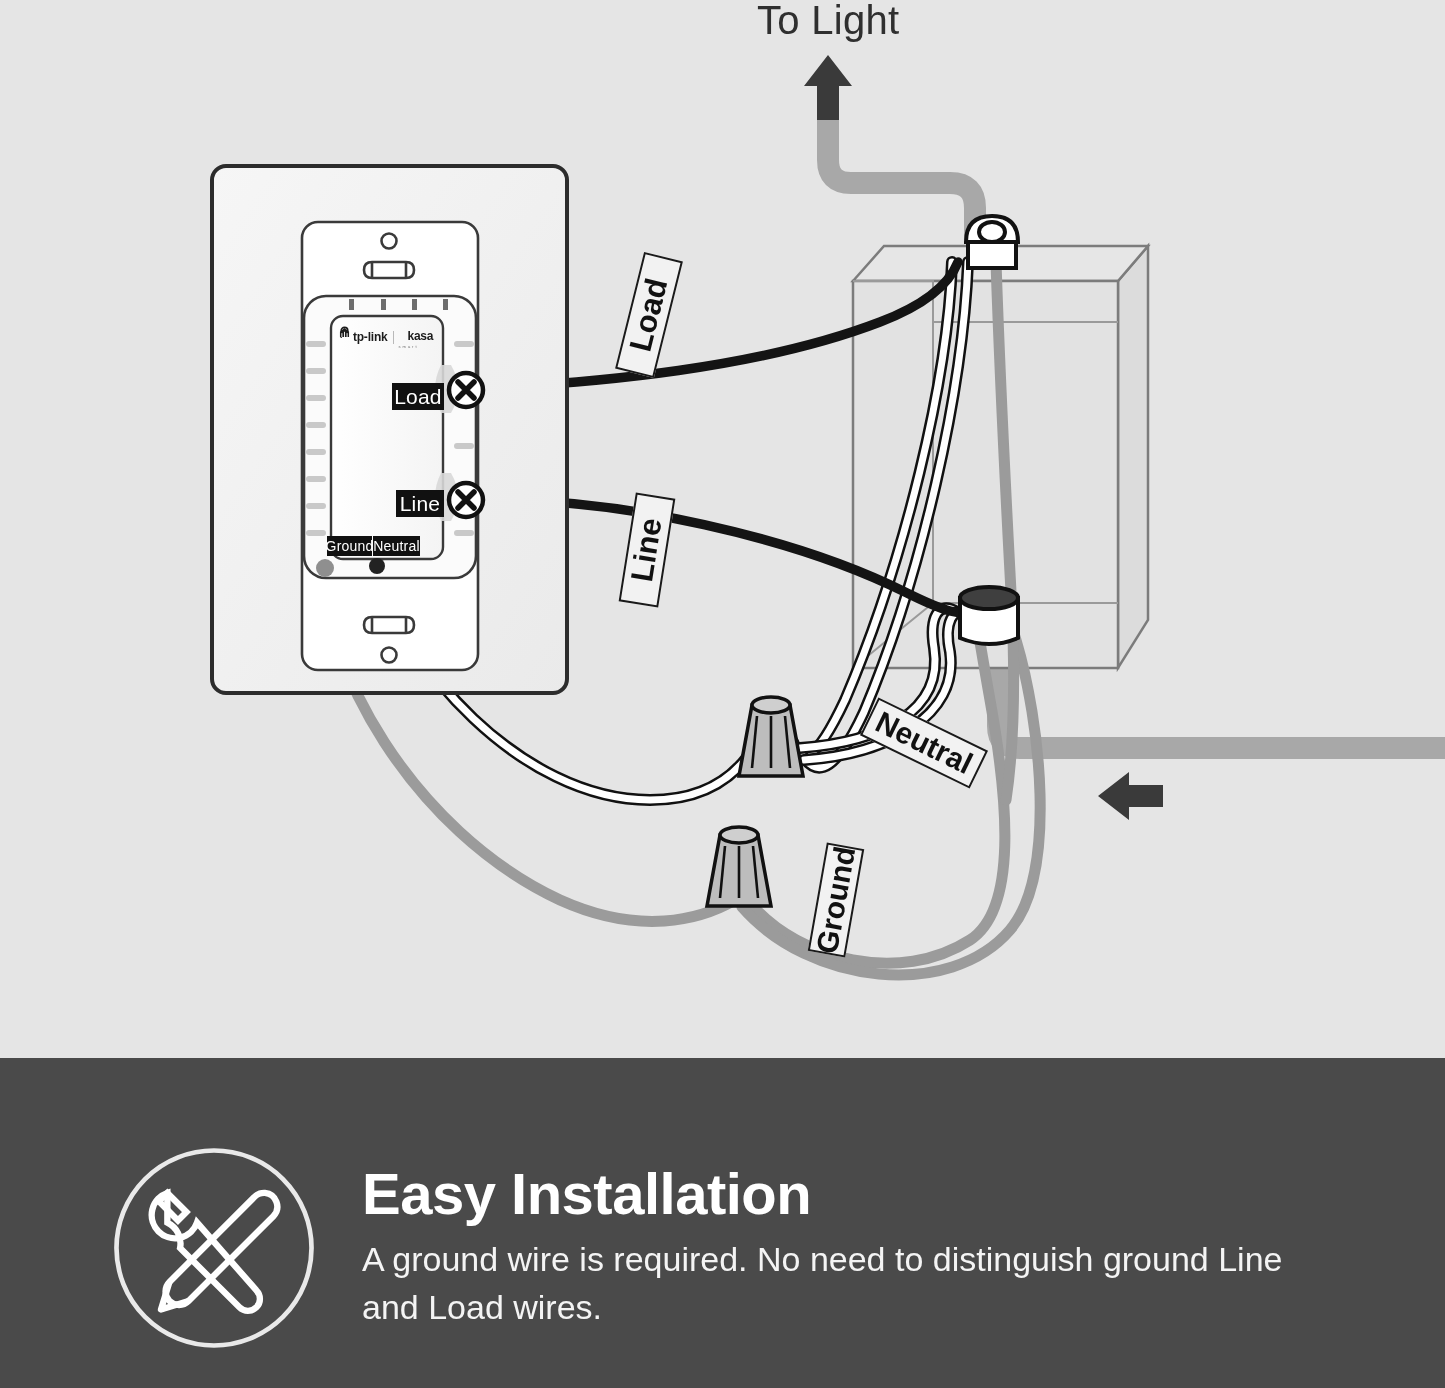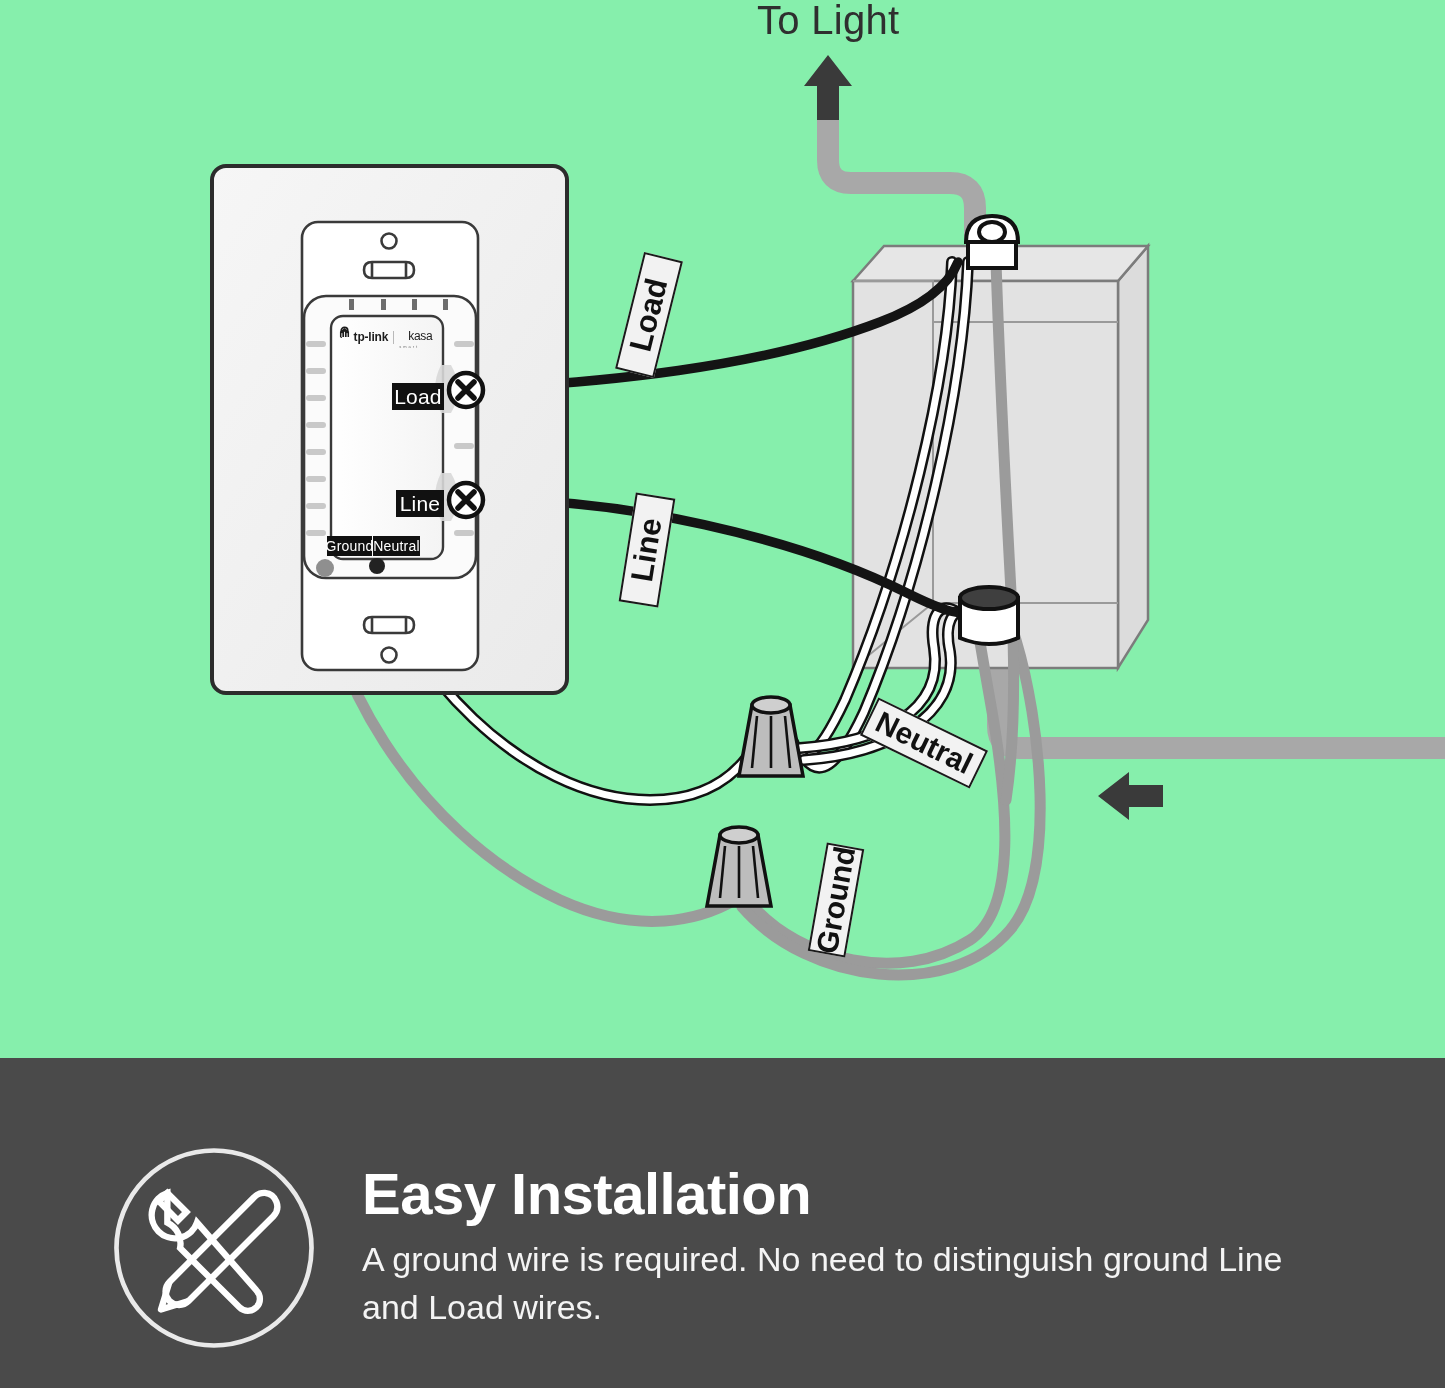--- a/index.html
+++ b/index.html
@@ -7,21 +7,21 @@
   body{
     width:1445px;height:1388px;
     background:#ffffff;
     font-family:"Liberation Sans", sans-serif;
     overflow:hidden;
     position:relative;
   }
   #root{position:relative;width:1445px;height:1388px;}
 
   
-  #diagram{position:absolute;left:0;top:0;width:1445px;height:1058px;background:#86efac;}
+  #diagram{position:absolute;left:0;top:0;width:1445px;height:1058px;background:#e5e5e5;}
   #diagram svg{position:absolute;left:0;top:0;}
 
   
   .dlabel{
     position:absolute;
     color:#2f2f2f;
     font-family:"Liberation Sans", sans-serif;
     font-weight:400;
     white-space:nowrap;
     line-height:1.12;
@@ -61,21 +61,21 @@
   #chip-load{left:392px;top:383px;width:52px;height:27px;font-size:21px;}
   #chip-line{left:396px;top:490px;width:48px;height:27px;font-size:21px;}
   #chip-ground{left:327px;top:536px;width:45px;height:20px;font-size:14px;}
   #chip-neutral{left:373px;top:536px;width:47px;height:20px;font-size:14px;}
 
   
   #brand{position:absolute;left:338px;top:326px;width:110px;height:22px;
          display:flex;align-items:center;justify-content:center;gap:5px;}
   #brand .bt{font-size:12px;color:#1c1c1c;font-weight:700;letter-spacing:-0.2px;}
   #brand .bsep{width:1px;height:13px;background:#b9b9b9;}
-  #brand .bk{font-size:12px;color:#1c1c1c;font-weight:400;letter-spacing:-0.3px;line-height:1;padding-left:9px;}
+  #brand .bk{font-size:12px;color:#1c1c1c;font-weight:700;letter-spacing:-0.3px;line-height:1;padding-left:9px;}
   #brand .bks{font-size:4px;color:#6d6d6d;letter-spacing:2px;display:block;}
 
   
   #banner{
     position:absolute;left:0;top:1058px;width:1445px;height:380px;
     background:#4a4a4a;
     display:flex;align-items:center;
     box-sizing:border-box;
     padding-left:108px;
   }

